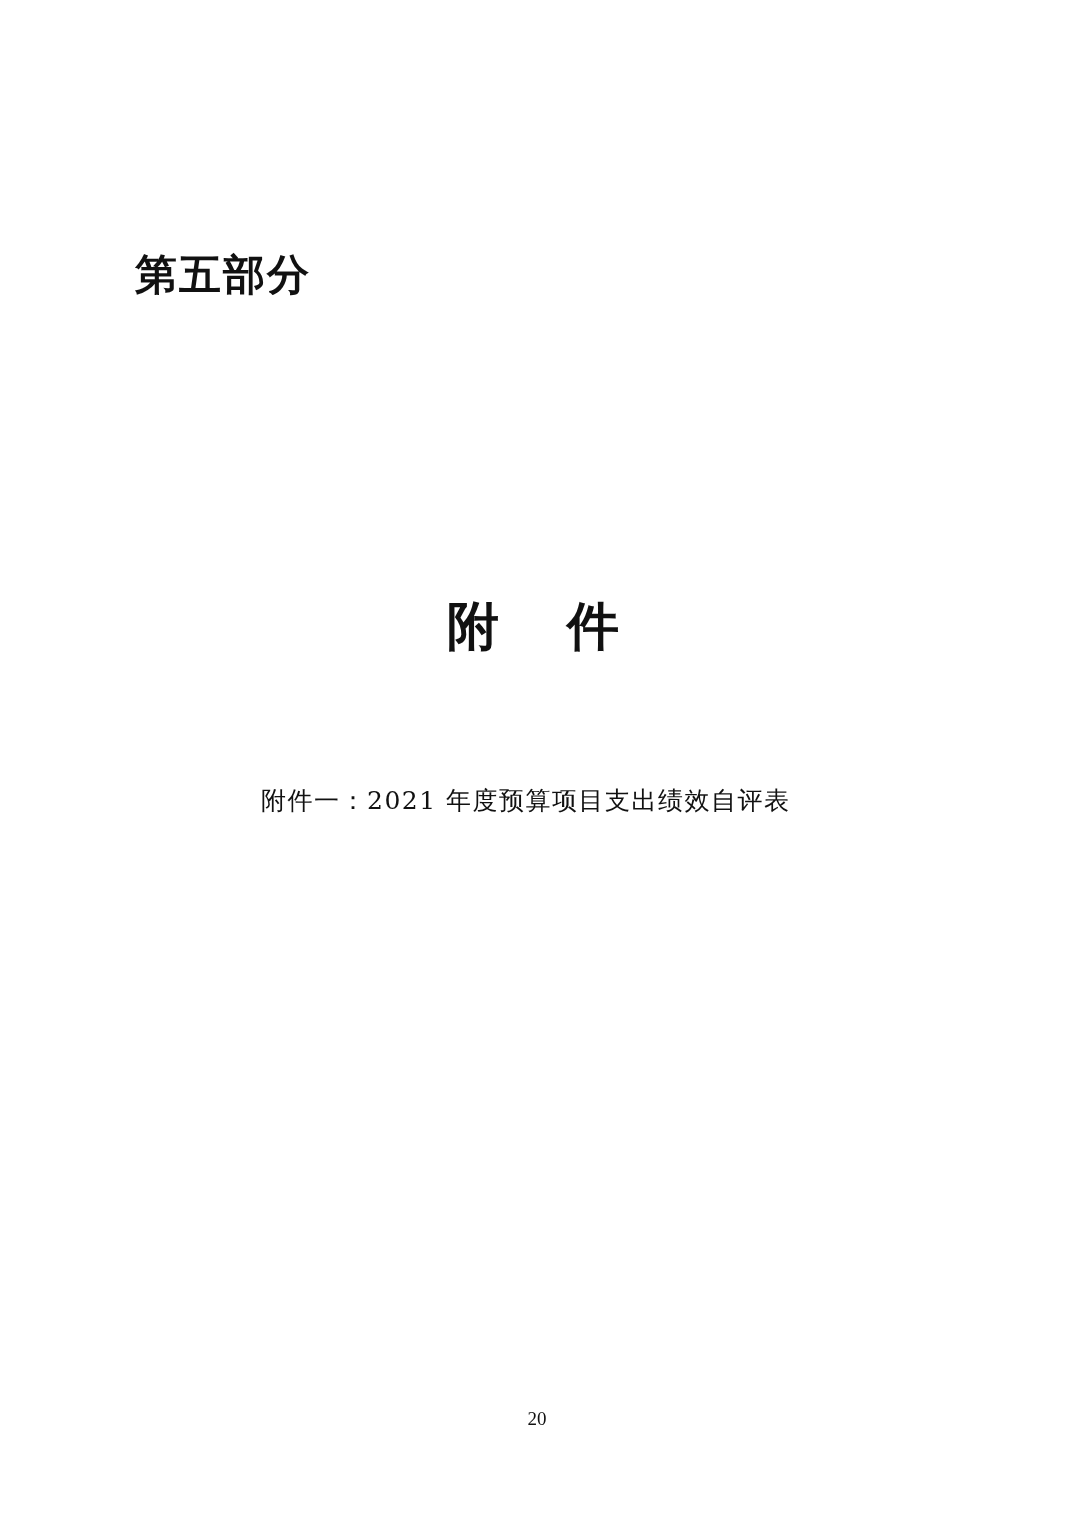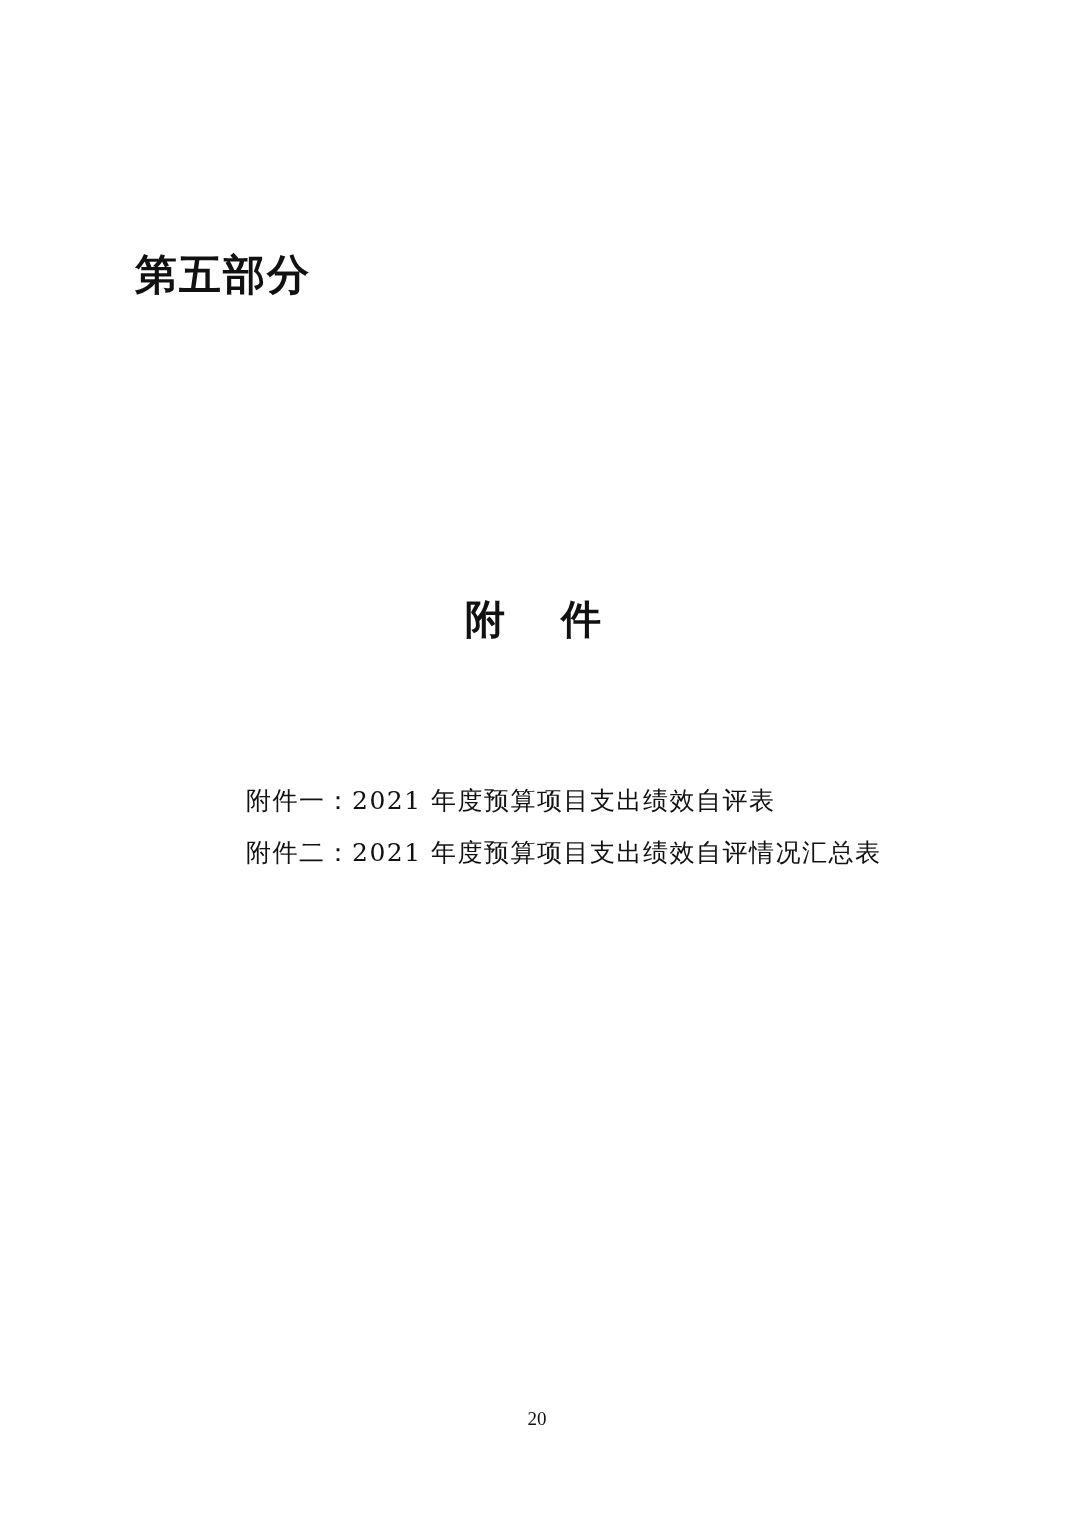--- a/index.html
+++ b/index.html
@@ -30,28 +30,28 @@
     color: #111111;
     white-space: nowrap;
   }
   .doc-heading {
     position: absolute;
     left: 0;
     right: 0;
     top: 592px;
     text-align: center;
     font-family: "DejaVu Sans", "Liberation Sans", sans-serif;
-    font-size: 40px;
+    font-size: 52px;
     font-weight: 700;
     letter-spacing: 8px;
     color: #111111;
   }
   .attachment-list {
     position: absolute;
-    left: 246px;
+    left: 261px;
     top: 775px;
     width: 720px;
   }
   .attachment-line {
     font-family: "DejaVu Serif", "Liberation Serif", serif;
     font-size: 25px;
     line-height: 52px;
     letter-spacing: 1.5px;
     color: #111111;
     white-space: nowrap;
@@ -71,18 +71,17 @@
 <body>
 
 <div class="page">
 
   <div class="part-title">第五部分</div>
 
   <div class="doc-heading">附　件</div>
 
   <div class="attachment-list">
     <div class="attachment-line">附件一：2021 年度预算项目支出绩效自评表</div>
-    <div class="attachment-line">附件二：2021 年度预算项目支出绩效自评情况汇总表</div>
   </div>
 
   <div class="page-number">20</div>
 
 </div>
 
 </body></html>

